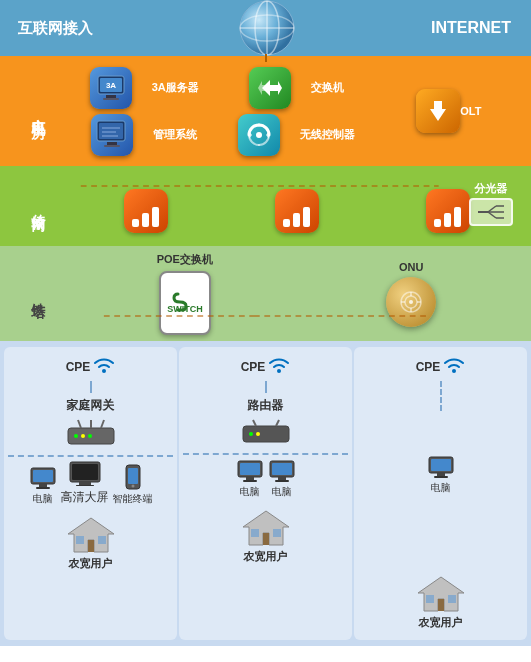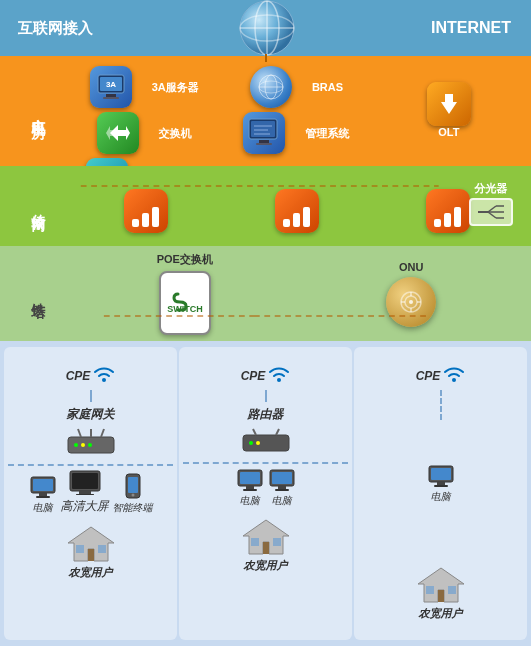--- a/index.html
+++ b/index.html
@@ -102,24 +102,23 @@
       gap: 2px;
     }
 
     .home-col {
       flex: 1;
       background: rgba(255,255,255,0.4);
       border-radius: 6px;
       display: flex;
       flex-direction: column;
       align-items: center;
-      padding: 19px 4px;
+      padding: 10px 4px;
       gap: 4px;
       position: relative;
-      font-style: italic;
     }
 
     .cpe-row {
       display: flex;
       align-items: center;
       gap: 3px;
       font-size: 11px;
       color: #333;
       font-weight: bold;
     }
@@ -271,31 +270,20 @@
             <rect x="2" y="2" width="26" height="18" rx="2" fill="#1a3a6a" stroke="#6699cc" stroke-width="1"></rect>
             <rect x="4" y="4" width="22" height="14" rx="1" fill="#4488cc"></rect>
             <rect x="10" y="21" width="10" height="3" fill="#334"></rect>
             <rect x="7" y="24" width="16" height="2" rx="1" fill="#556"></rect>
             <text x="15" y="14" text-anchor="middle" fill="#fff" font-size="8" font-weight="bold">3A</text>
           </svg>
         </div>
         <span class="bc-label" style="font-size:11px;">3A服务器</span>
       </div>
 
-      <div class="bc-item">
-        <div style="width:42px;height:42px;border-radius:50%;background:radial-gradient(circle at 35% 35%,#c0e0f8,#3a80c8 60%,#1050a0);box-shadow:0 2px 5px rgba(0,0,0,0.4);display:flex;align-items:center;justify-content:center;">
-          <svg width="30" height="30" viewBox="0 0 30 30">
-            <circle cx="15" cy="15" r="12" fill="none" stroke="rgba(255,255,255,0.5)" stroke-width="1"></circle>
-            <ellipse cx="15" cy="15" rx="6" ry="12" fill="none" stroke="rgba(255,255,255,0.5)" stroke-width="1"></ellipse>
-            <line x1="3" y1="15" x2="27" y2="15" stroke="rgba(255,255,255,0.5)" stroke-width="1"></line>
-            <ellipse cx="15" cy="15" rx="12" ry="6" fill="none" stroke="rgba(255,255,255,0.4)" stroke-width="1"></ellipse>
-          </svg>
-        </div>
-        <span class="bc-label" style="font-size:11px;">BRAS</span>
-      </div>
 
       <div class="bc-item">
         <div style="width:42px;height:42px;border-radius:9px;background:linear-gradient(135deg,#55cc55,#228822);box-shadow:0 2px 5px rgba(0,0,0,0.4);display:flex;align-items:center;justify-content:center;">
           <svg width="28" height="28" viewBox="0 0 28 28">
             <polygon points="6,14 14,6 14,11 22,11 22,7 26,14 22,21 22,17 14,17 14,22" fill="white"></polygon>
             <polygon points="2,14 6,7 6,11 14,11 14,17 6,17 6,21" fill="rgba(255,255,255,0.5)"></polygon>
           </svg>
         </div>
         <span class="bc-label" style="font-size:11px;">交换机</span>
       </div>
@@ -324,21 +312,21 @@
             <path d="M24,14 a10,10 0 0,1 -10,10" fill="none" stroke="white" stroke-width="2" stroke-linecap="round" opacity="0.6"></path>
             <circle cx="14" cy="14" r="3" fill="white"></circle>
 
             <polygon points="4,10 7,14 4,18" fill="white" opacity="0.8"></polygon>
             <polygon points="24,10 21,14 24,18" fill="white" opacity="0.8"></polygon>
           </svg>
         </div>
         <span class="bc-label" style="font-size:11px;">无线控制器</span>
       </div>
 
-      <div class="bc-item bc-olt" style="grid-row: 1 / 3; grid-column: 3; flex-direction:column; gap:0;">
+      <div class="bc-item bc-olt" style="grid-row: 1 / 3; grid-column: 3; flex-direction:row; gap:0;">
         <div style="width:44px;height:44px;border-radius:9px;background:linear-gradient(135deg,#ffaa22,#cc6600);box-shadow:0 2px 5px rgba(0,0,0,0.4);display:flex;align-items:center;justify-content:center;">
           <svg width="28" height="28" viewBox="0 0 28 28">
             <polygon points="14,24 6,12 10,12 10,4 18,4 18,12 22,12" fill="white"></polygon>
           </svg>
         </div>
         <span class="bc-label" style="font-size:11px;">OLT</span>
       </div>
     </div>
   </div>
 

